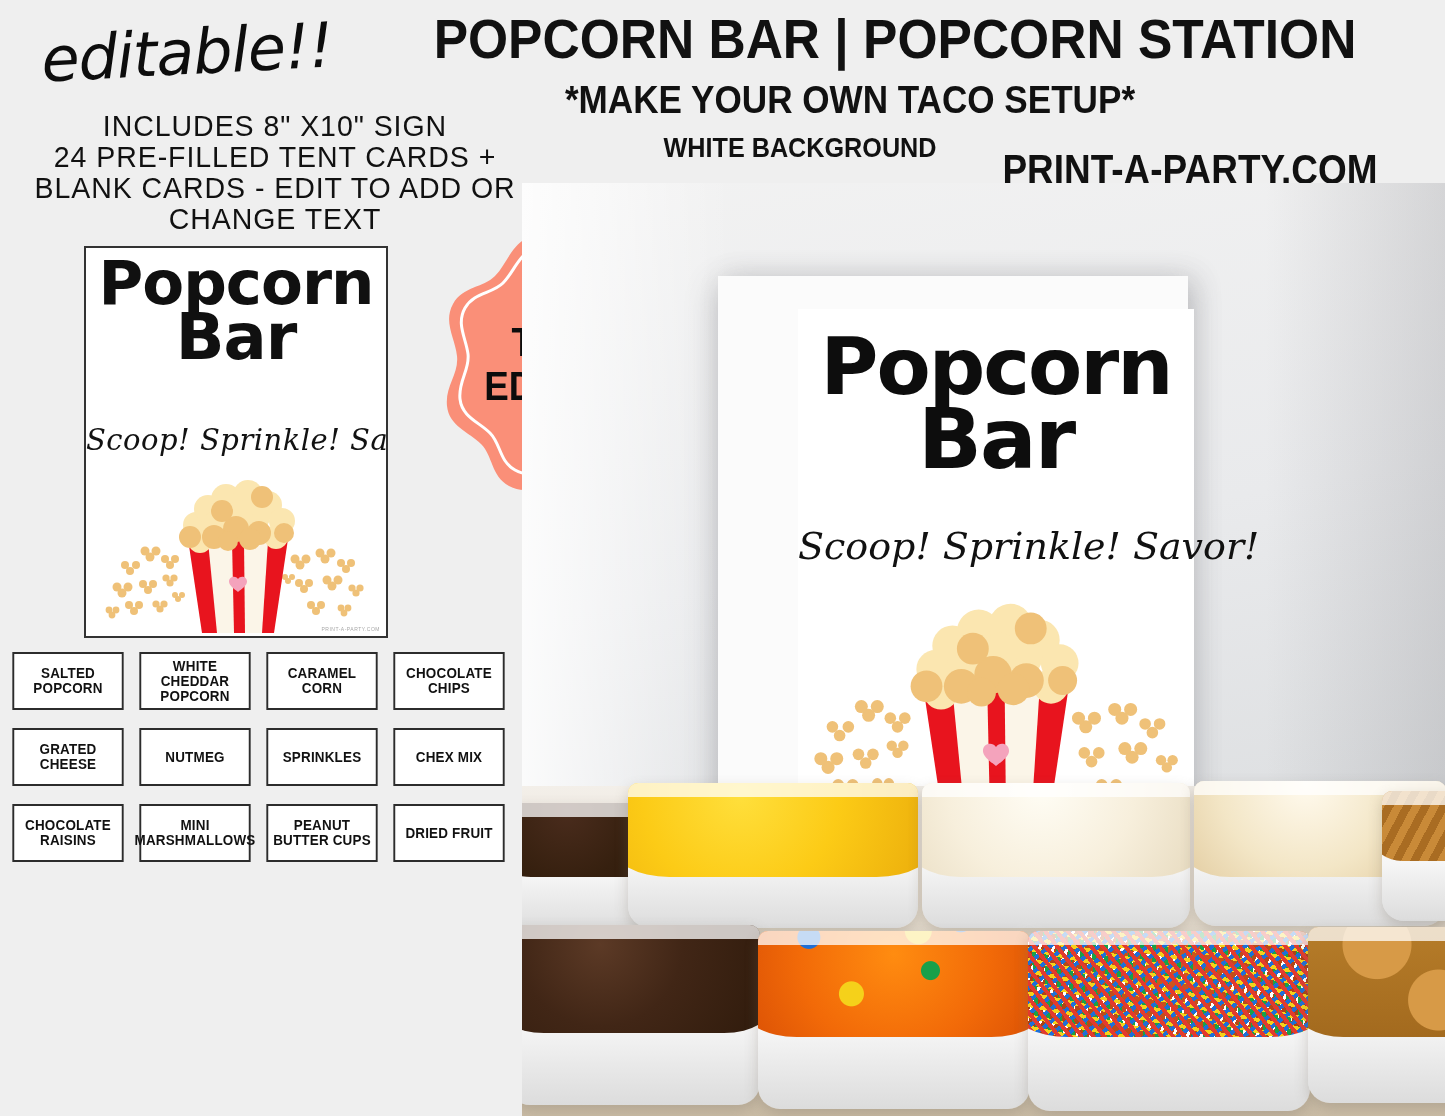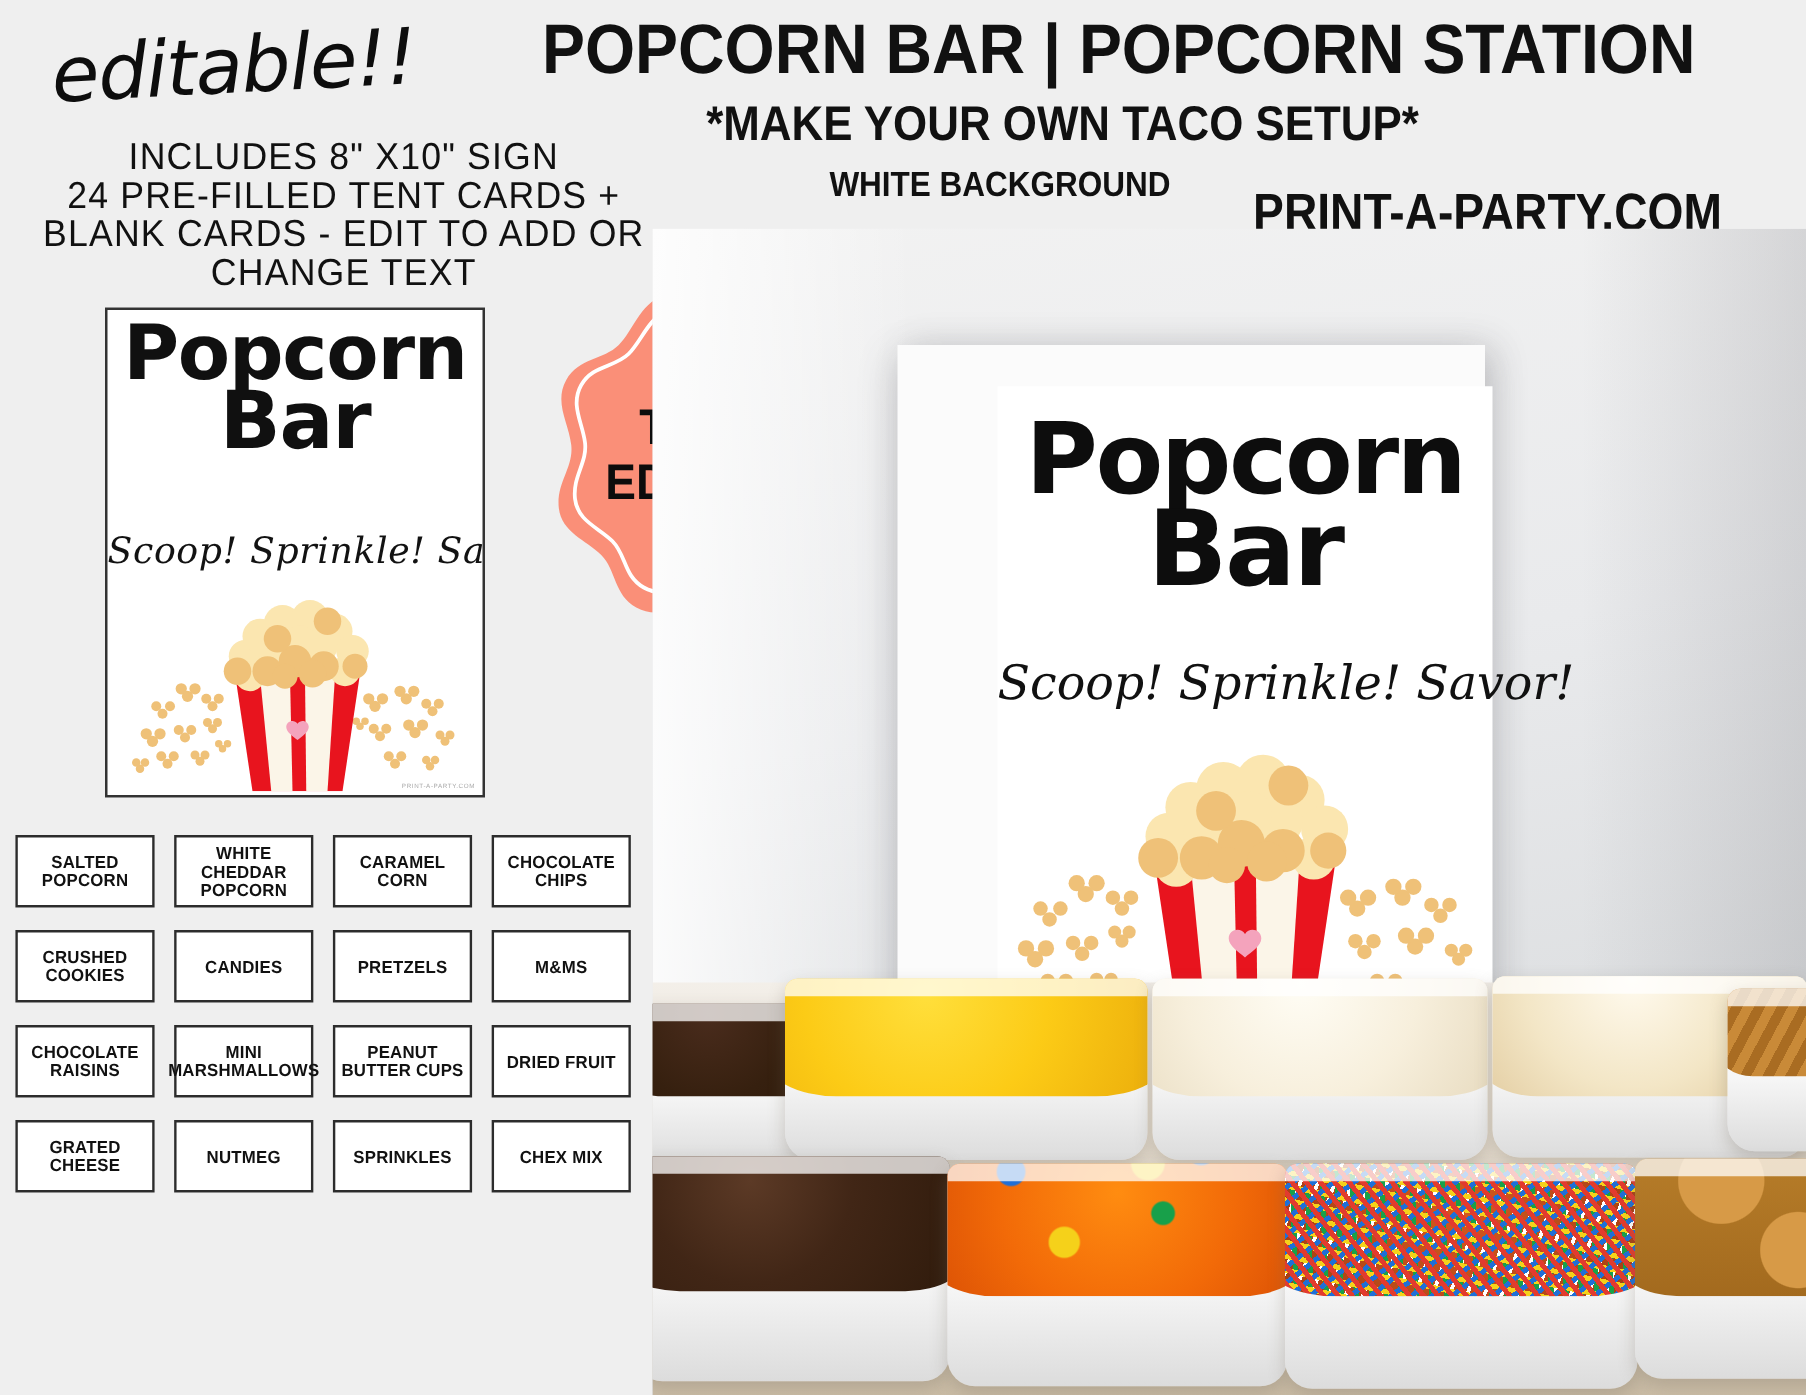--- a/index.html
+++ b/index.html
@@ -92,21 +92,21 @@
     position:absolute;left:445px;top:218px;width:272px;height:280px;
   }
   .badge-txt{
     position:absolute;left:0;top:58px;width:100%;text-align:center;
     font-family:"Liberation Sans Narrow","Liberation Sans",sans-serif;
     font-weight:bold;font-size:40px;line-height:44px;color:#0c0c0c;
     transform:scaleX(0.92);
   }
 
   
-  .cards{position:absolute;left:10px;top:668px;width:512px;}
+  .cards{position:absolute;left:10px;top:652px;width:512px;}
   .crow{display:flex;gap:11px;margin-bottom:18px;}
   .card{
     width:116px;height:58px;background:#fff;border:2px solid #2c2c2c;
     box-sizing:border-box;display:flex;align-items:center;justify-content:center;
     text-align:center;
     font-family:"Liberation Sans Narrow","Liberation Sans",sans-serif;
     font-weight:bold;font-size:14px;line-height:15px;color:#111;
     letter-spacing:.2px;transform:scaleX(0.96);
   }
 
@@ -320,36 +320,30 @@
   </div>
 
   <div class="cards">
     <div class="crow">
       <div class="card">SALTED POPCORN</div>
       <div class="card">WHITE CHEDDAR POPCORN</div>
       <div class="card">CARAMEL CORN</div>
       <div class="card">CHOCOLATE CHIPS</div>
     </div>
     <div class="crow">
-      <div class="card">CRUSHED COOKIES</div>
-      <div class="card">CANDIES</div>
-      <div class="card">PRETZELS</div>
-      <div class="card">M&amp;MS</div>
+      <div class="card">GRATED CHEESE</div>
+      <div class="card">NUTMEG</div>
+      <div class="card">SPRINKLES</div>
+      <div class="card">CHEX MIX</div>
     </div>
     <div class="crow">
       <div class="card">CHOCOLATE RAISINS</div>
       <div class="card">MINI MARSHMALLOWS</div>
       <div class="card">PEANUT BUTTER CUPS</div>
       <div class="card">DRIED FRUIT</div>
-    </div>
-    <div class="crow">
-      <div class="card">GRATED CHEESE</div>
-      <div class="card">NUTMEG</div>
-      <div class="card">SPRINKLES</div>
-      <div class="card">CHEX MIX</div>
     </div>
   </div>
 
   <div class="photo">
     <div class="wall-left"></div>
     <div class="wall-shadow"></div>
 
     <div class="frame">
       <div class="frame-inner">
         <div class="big-title">

